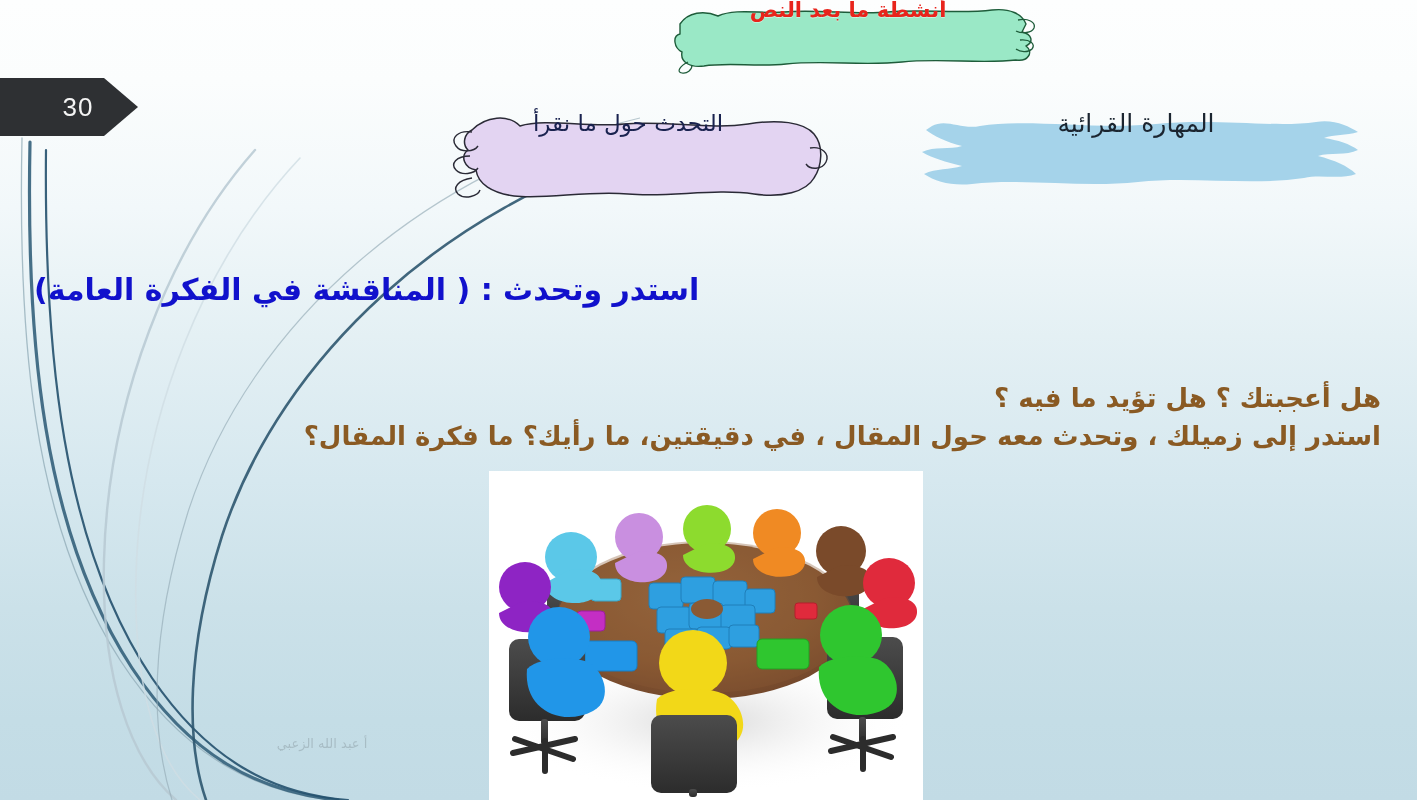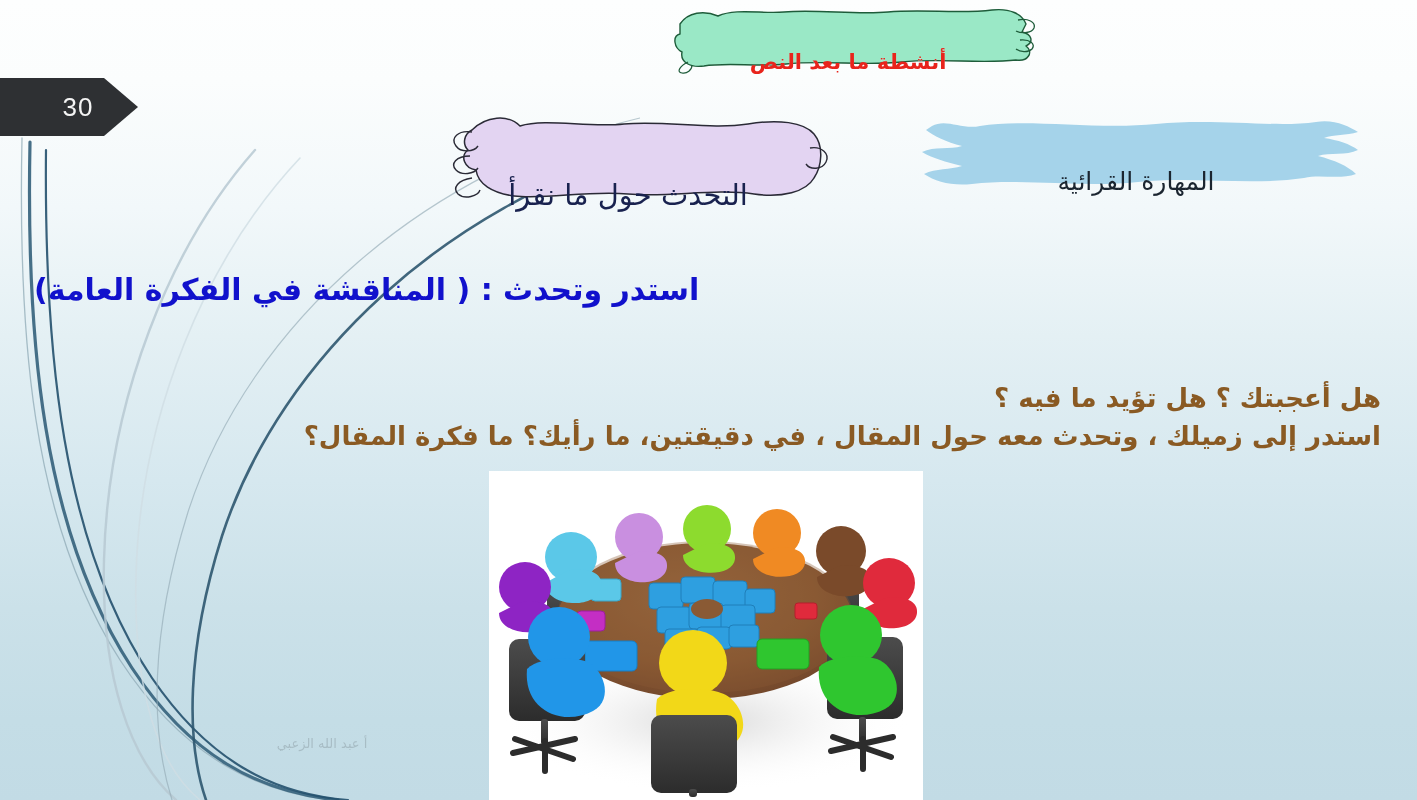--- a/index.html
+++ b/index.html
@@ -53,21 +53,21 @@
     font-family: "Liberation Sans", sans-serif;
     letter-spacing: 1px;
     padding-left: 18px;
     line-height: 1;
   }
 
   
   .banner {
     position: absolute;
     display: flex;
-    align-items: flex-end;
+    align-items: flex-start;
     justify-content: center;
     text-align: center;
   }
   .banner .bg { position: absolute; inset: 0; }
   .banner .txt {
     position: relative;
     z-index: 2;
     white-space: nowrap;
     font-family: "DejaVu Sans", sans-serif;
   }
@@ -83,21 +83,21 @@
     text-shadow: 0 1px 0 rgba(255,255,255,.4);
     margin-right: 14px;
     margin-top: -4px;
   }
 
   #banner-speaking {
     left: 442px; top: 112px; width: 398px; height: 100px;
   }
   #banner-speaking .txt {
     color: #19224f;
-    font-size: 29px;
+    font-size: 23px;
     letter-spacing: 2px;
     margin-top: -2px;
     margin-right: 26px;
   }
 
   #banner-skill {
     left: 906px; top: 112px; width: 460px; height: 84px;
   }
   #banner-skill .txt {
     color: #1b2530;

